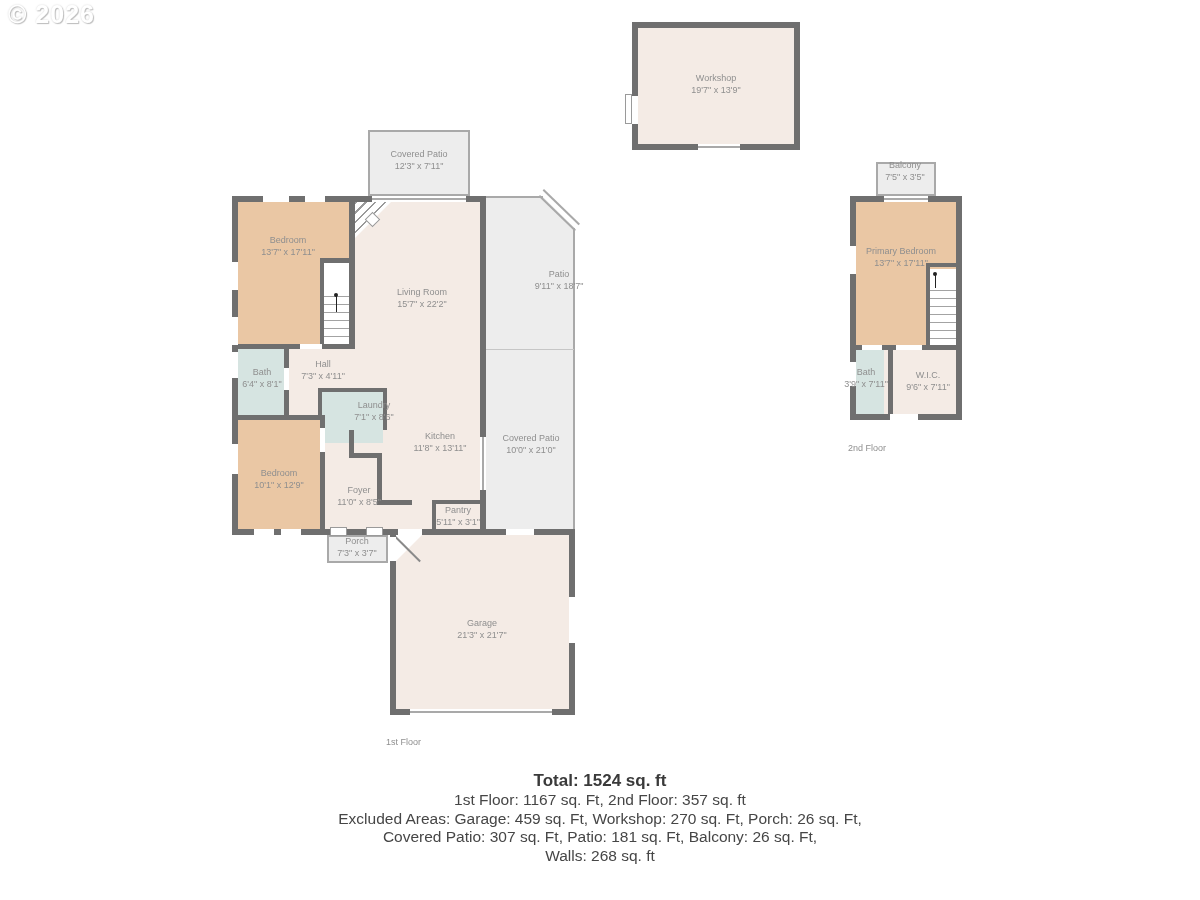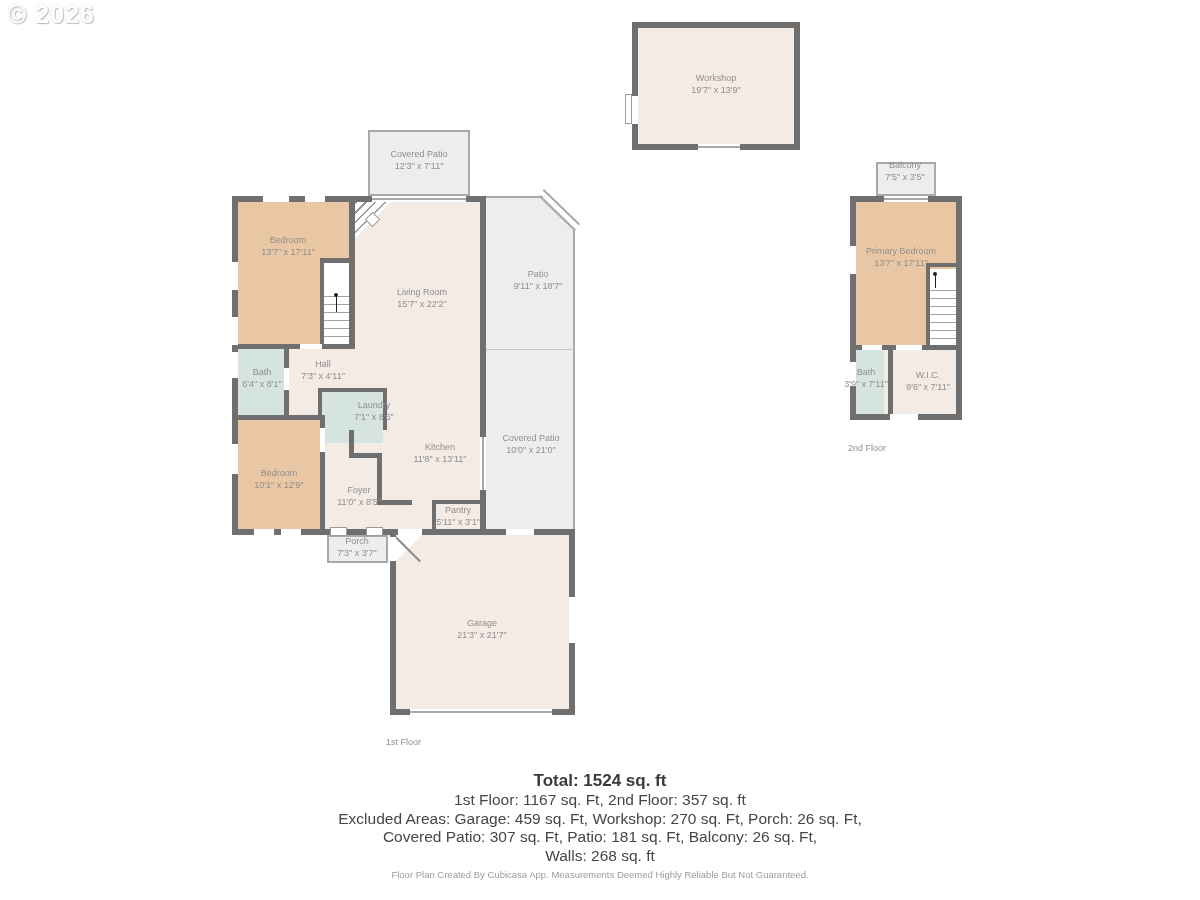--- a/index.html
+++ b/index.html
@@ -168,37 +168,37 @@
     <div>12'3" x 7'11"</div>
   </div>
   <div class="lbl" style="left:288px;top:247px">
     <div>Bedroom</div>
     <div>13'7" x 17'11"</div>
   </div>
   <div class="lbl" style="left:422px;top:299px">
     <div>Living Room</div>
     <div>15'7" x 22'2"</div>
   </div>
-  <div class="lbl" style="left:538px;top:281px">
+  <div class="lbl" style="left:559px;top:281px">
     <div>Patio</div>
     <div>9'11" x 18'7"</div>
   </div>
   <div class="lbl" style="left:262px;top:379px">
     <div>Bath</div>
     <div>6'4" x 8'1"</div>
   </div>
   <div class="lbl" style="left:323px;top:371px">
     <div>Hall</div>
     <div>7'3" x 4'11"</div>
   </div>
   <div class="lbl" style="left:374px;top:412px">
     <div>Laundry</div>
     <div>7'1" x 8'6"</div>
   </div>
-  <div class="lbl" style="left:440px;top:454px">
+  <div class="lbl" style="left:440px;top:443px">
     <div>Kitchen</div>
     <div>11'8" x 13'11"</div>
   </div>
   <div class="lbl" style="left:531px;top:445px">
     <div>Covered Patio</div>
     <div>10'0" x 21'0"</div>
   </div>
   <div class="lbl" style="left:279px;top:480px">
     <div>Bedroom</div>
     <div>10'1" x 12'9"</div>
@@ -239,15 +239,14 @@
   </div>
   <div class="flr" style="left:848px;top:443px">2nd Floor</div>
 
   <div class="summary">
     <div class="total">Total: 1524 sq. ft</div>
     <div>1st Floor: 1167 sq. Ft, 2nd Floor: 357 sq. ft</div>
     <div>Excluded Areas: Garage: 459 sq. Ft, Workshop: 270 sq. Ft, Porch: 26 sq. Ft,</div>
     <div>Covered Patio: 307 sq. Ft, Patio: 181 sq. Ft, Balcony: 26 sq. Ft,</div>
     <div>Walls: 268 sq. ft</div>
   </div>
-  <div class="footer">Floor Plan Created By Cubicasa App. Measurements Deemed Highly Reliable But Not Guaranteed.</div>
 
 </div>
 
 </body></html>

